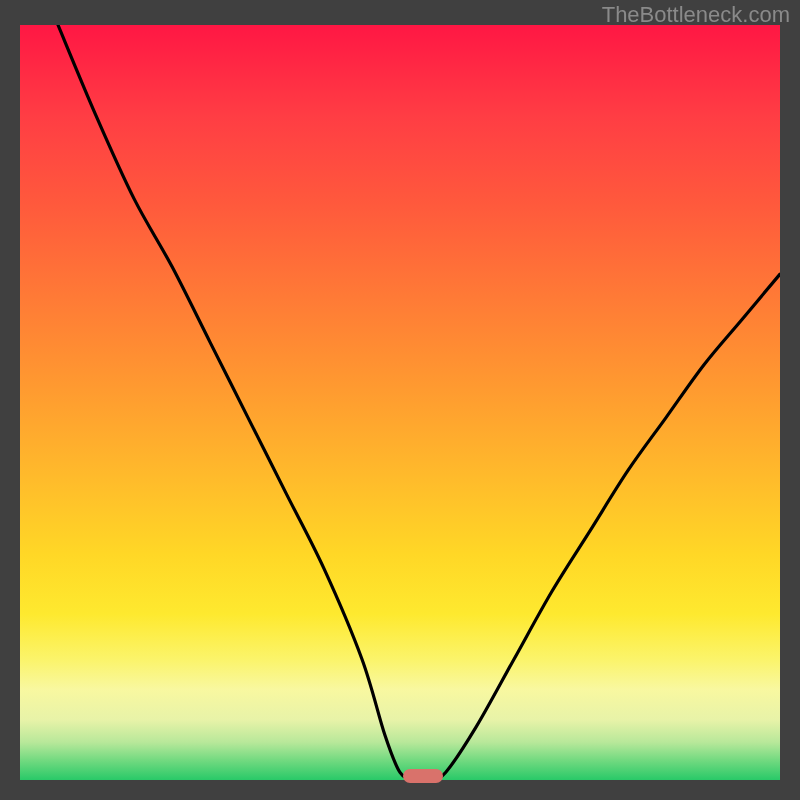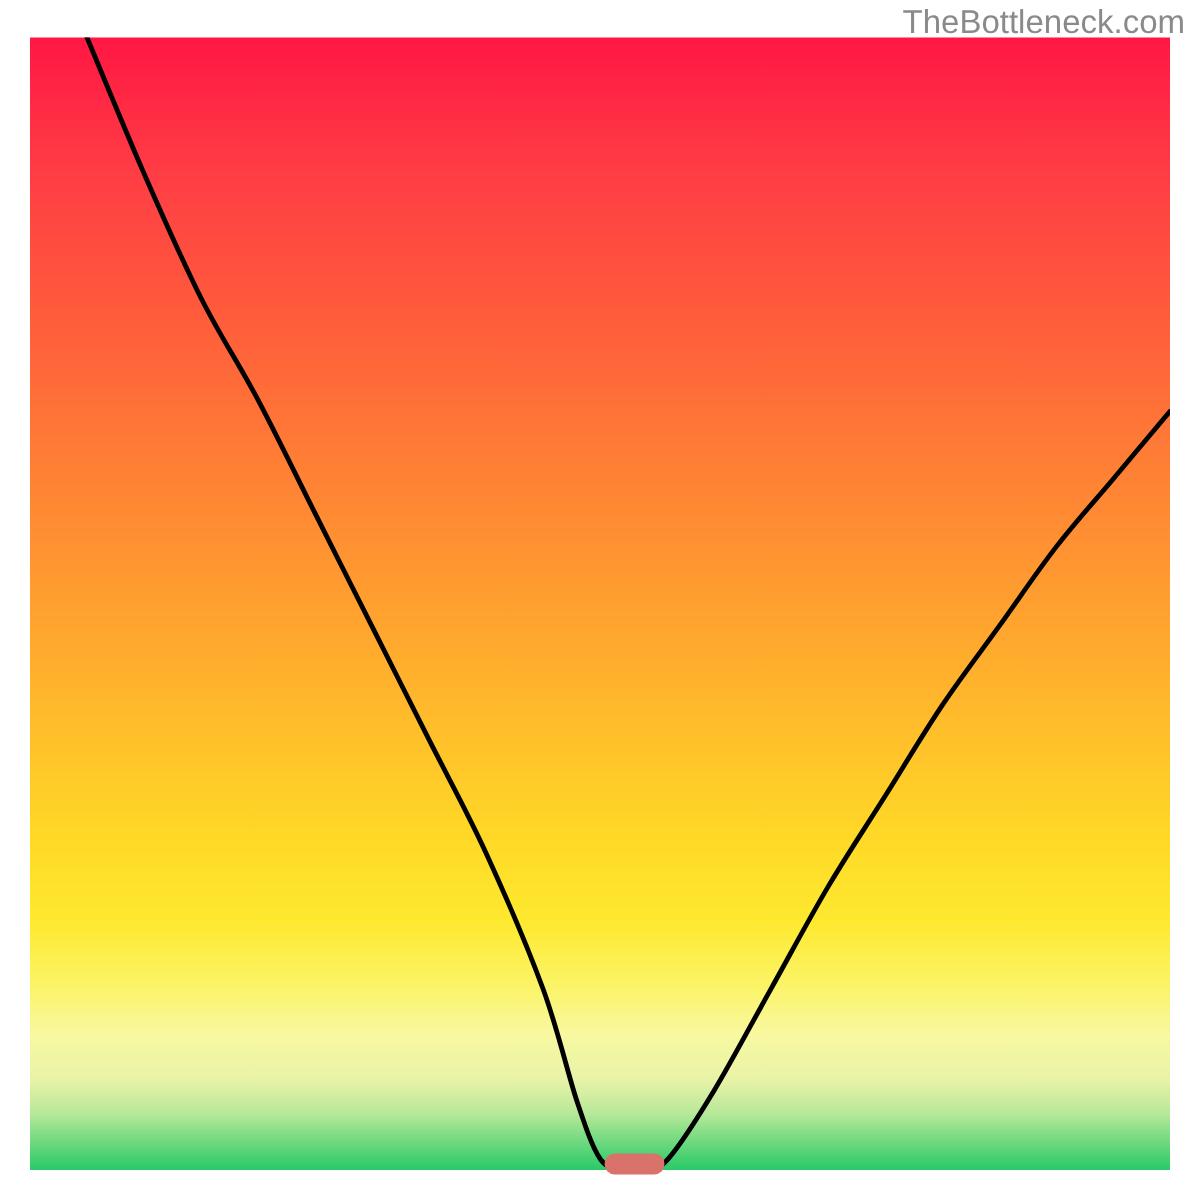--- a/index.html
+++ b/index.html
@@ -8,21 +8,21 @@
     width: 800px;
     height: 800px;
     background: #000;
     font-family: Arial, Helvetica, sans-serif;
     overflow: hidden;
   }
   .container {
     position: relative;
     width: 800px;
     height: 800px;
-    background: #ffffff;
+    background: #404040;
   }
   .watermark {
     position: absolute;
     top: 2px;
     right: 10px;
     color: #8a8a8a;
     font-size: 22px;
     font-weight: 500;
     z-index: 10;
   }

